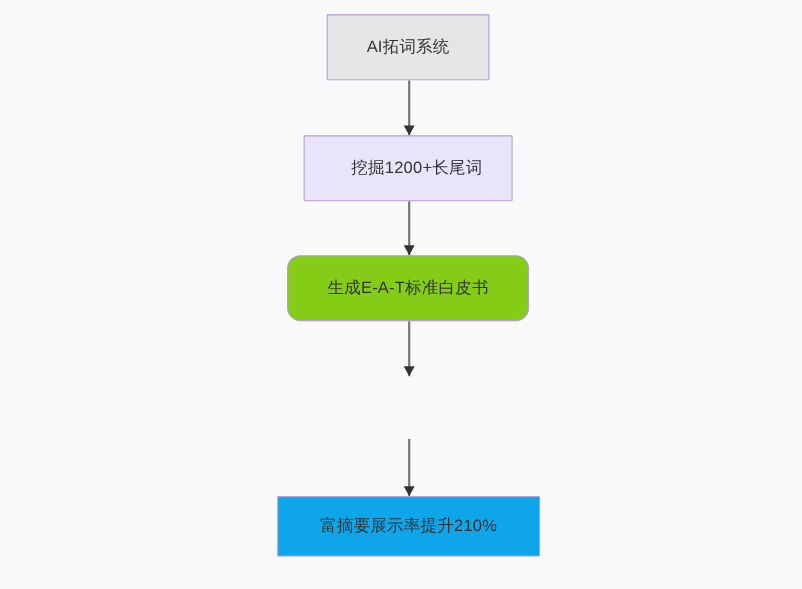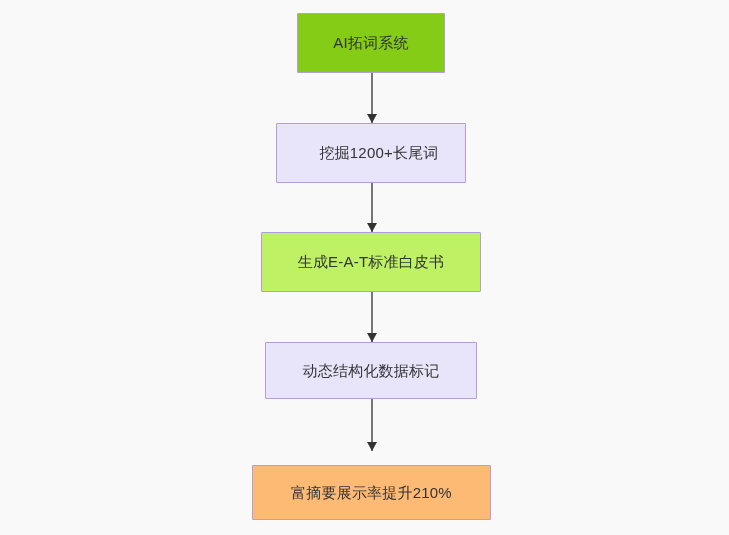--- a/index.html
+++ b/index.html
@@ -78,33 +78,30 @@
   <div class="edge" style="left: 371px; top: 292px; height: 50px;">
     <div class="edge-line" style="height: 50px; background: rgb(118, 118, 118);"></div>
     <div class="edge-arrow" style="top: 41px; border-top-color: rgb(51, 51, 51);"></div>
   </div>
 
   <div class="edge" style="left: 371px; top: 399px; height: 52px;">
     <div class="edge-line" style="height: 52px; background: rgb(118, 118, 118);"></div>
     <div class="edge-arrow" style="top: 43px; border-top-color: rgb(51, 51, 51);"></div>
   </div>
 
-  <div class="node" style="left: 297px; top: 13px; width: 148px; height: 60px; background: #84cc16; border-color: rgb(179, 157, 219);">
+  <div class="node" style="left: 297px; top: 13px; width: 148px; height: 60px; background: #e5e5e5; border-color: rgb(179, 157, 219);">
     <span class="node-label" style="color: rgb(51, 51, 51);">AI拓词系统</span>
   </div>
 
   <div class="node" style="left: 276px; top: 123px; width: 190px; height: 60px; background: rgb(232, 228, 250); border-color: rgb(179, 157, 219); padding-left: 16px;">
     <span class="node-label" style="color: rgb(51, 51, 51);">挖掘1200+长尾词</span>
   </div>
 
-  <div class="node" style="left: 261px; top: 232px; width: 220px; height: 60px; background: #bef264; border-color: rgb(179, 157, 219);">
+  <div class="node" style="left: 261px; top: 232px; width: 220px; height: 60px; background: #84cc16; border-color: rgb(179, 157, 219); border-radius: 12px;">
     <span class="node-label" style="color: rgb(51, 51, 51);">生成E-A-T标准白皮书</span>
   </div>
 
-  <div class="node" style="left: 265px; top: 342px; width: 212px; height: 57px; background: rgb(232, 228, 250); border-color: rgb(179, 157, 219);">
-    <span class="node-label" style="color: rgb(51, 51, 51);">动态结构化数据标记</span>
-  </div>
 
-  <div class="node" style="left: 252px; top: 451px; width: 239px; height: 55px; background: #fdba74; border-color: rgb(179, 157, 219); margin-top: 14px;">
+  <div class="node" style="left: 252px; top: 451px; width: 239px; height: 55px; background: #0ea5e9; border-color: rgb(179, 157, 219);">
     <span class="node-label" style="color: rgb(51, 51, 51);">富摘要展示率提升210%</span>
   </div>
 
 </div>
 
 </body></html>

